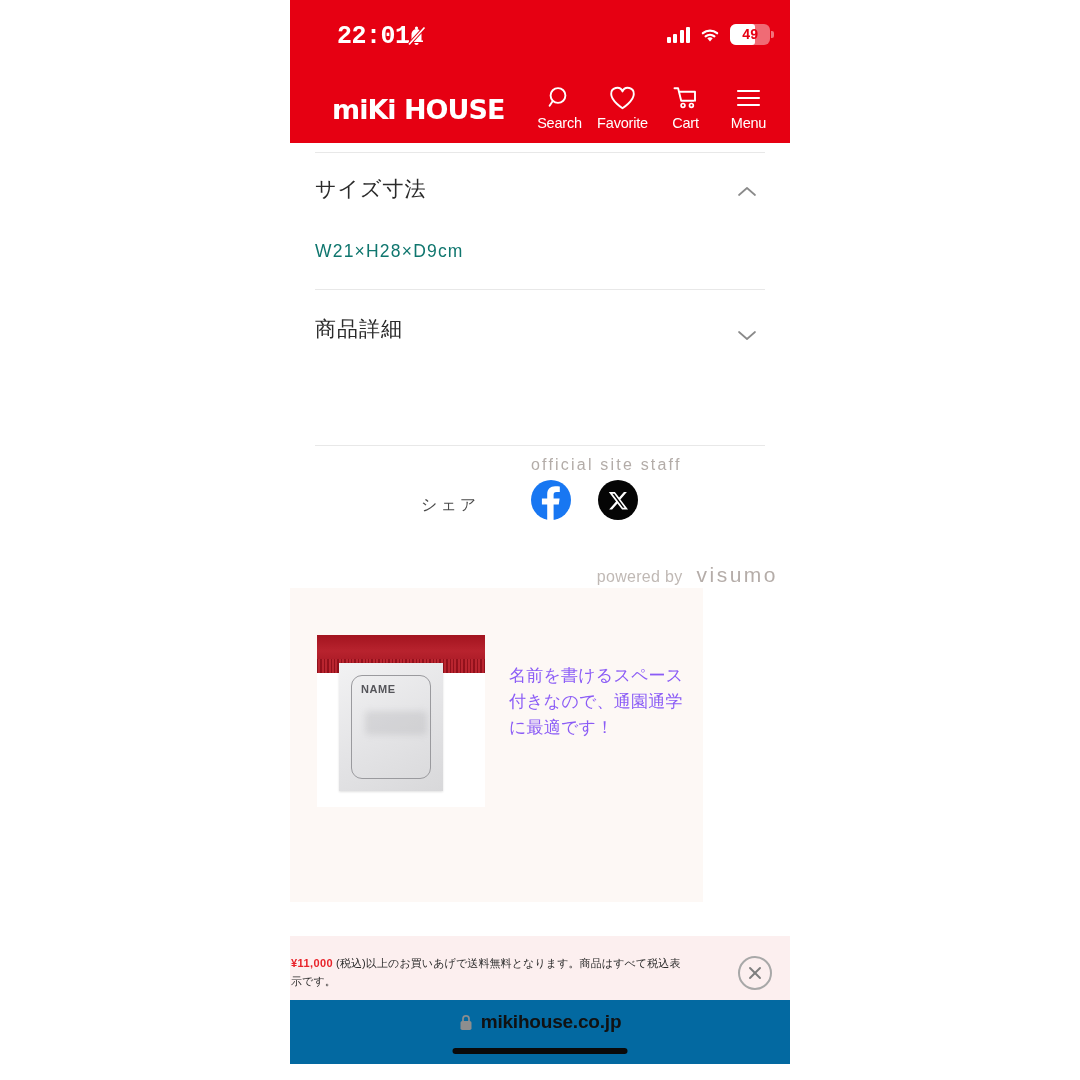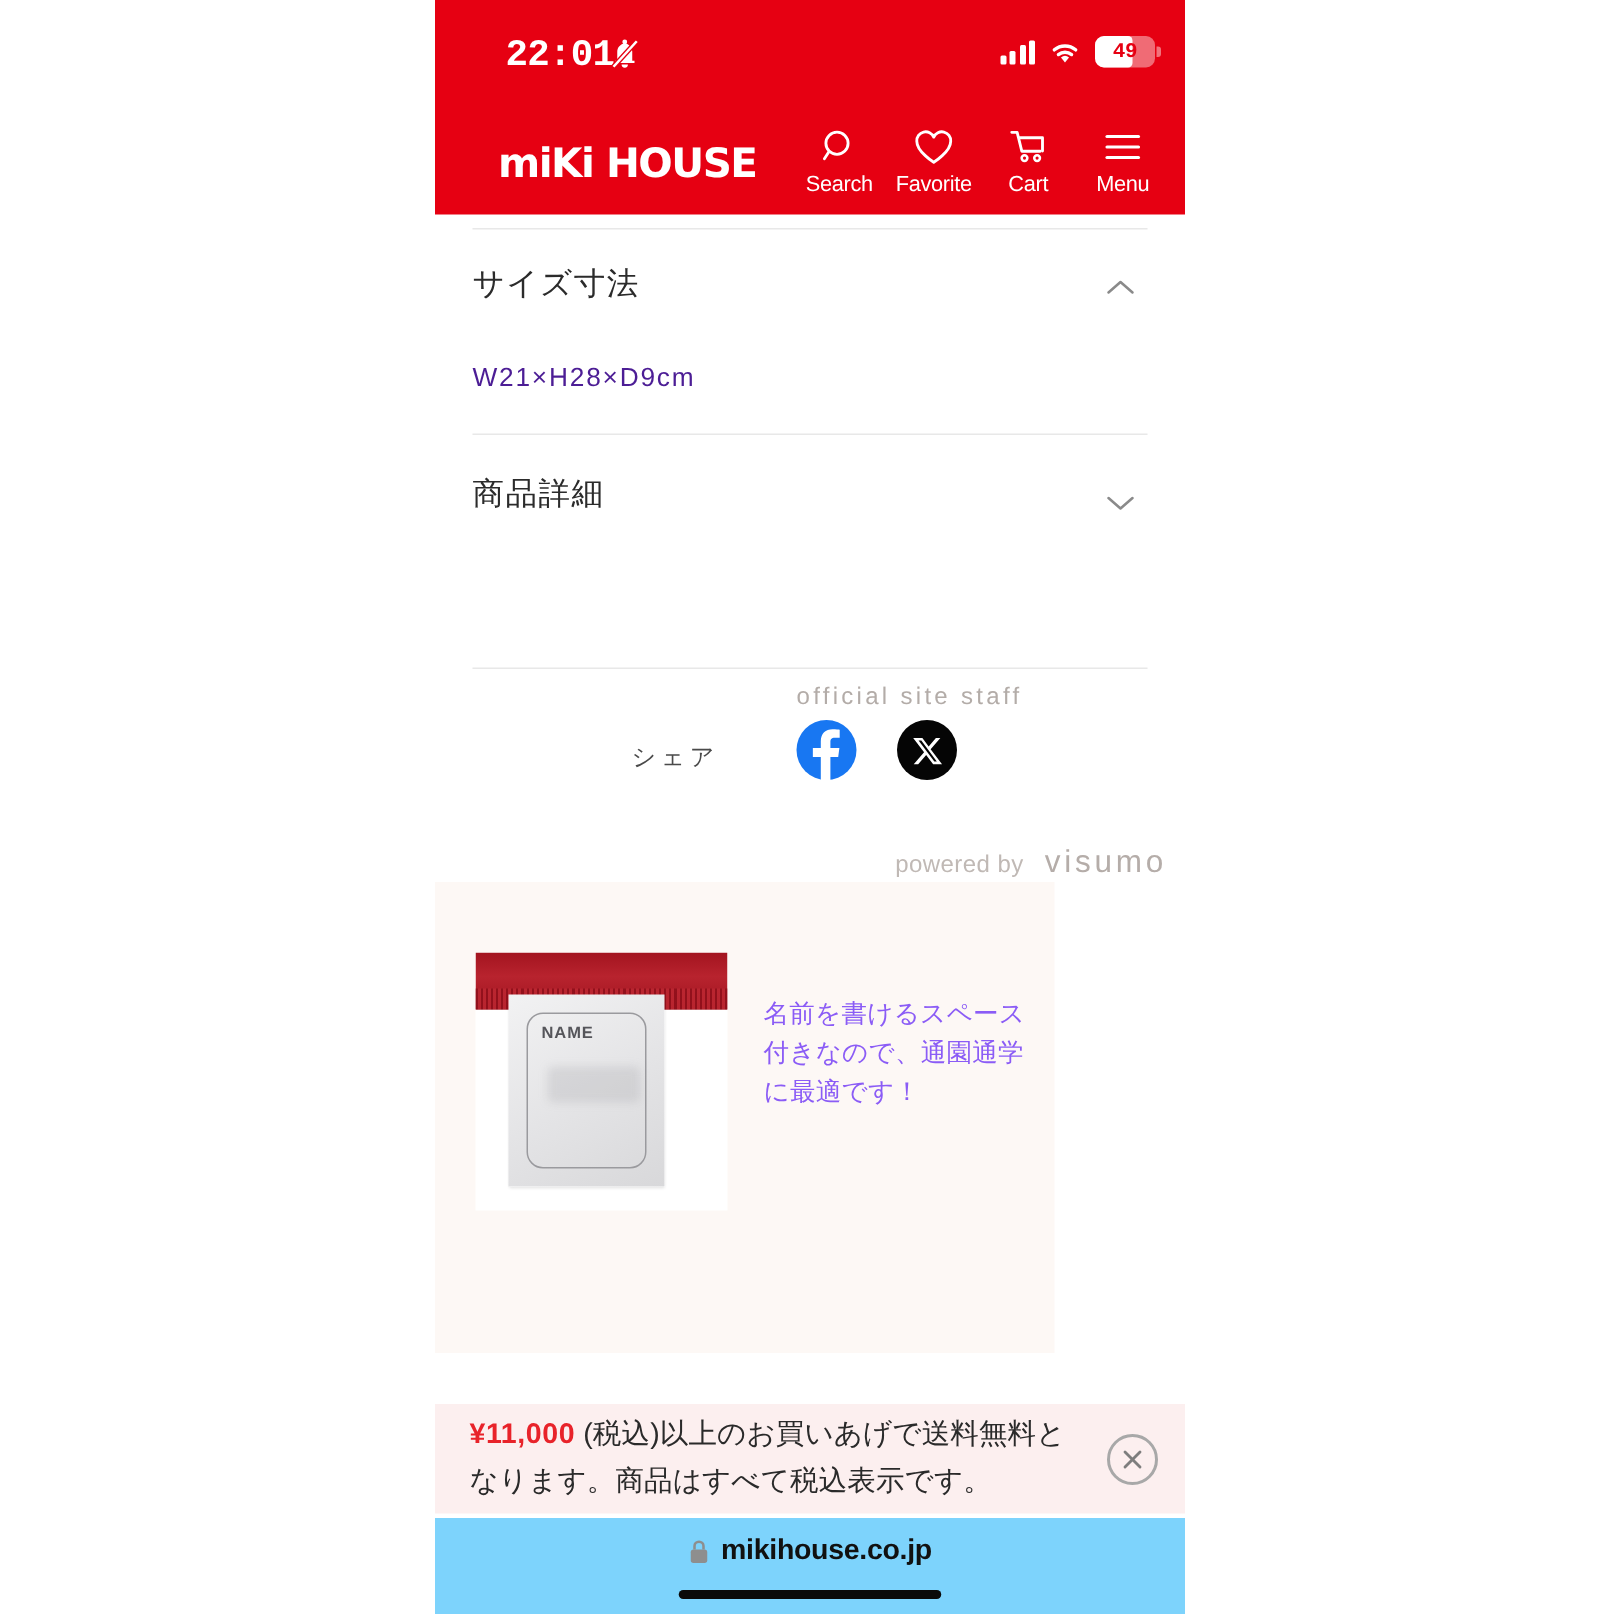--- a/index.html
+++ b/index.html
@@ -84,21 +84,21 @@
 
   .acc-title {
     position:absolute; left:25px;
     font-size:21px; color:#2B2B2B; font-weight:500; letter-spacing:1px;
   }
   .acc-chev {
     position:absolute; right:30px; width:26px; height:26px; cursor:pointer;
   }
   .acc-body {
     position:absolute; left:25px;
-    font-size:17.5px; color:#4c1d95; letter-spacing:1.2px;
+    font-size:17.5px; color:#0f766e; letter-spacing:1.2px;
   }
 
   
   .share-label {
     position:absolute; left:131px; top:352px;
     font-size:16px; color:#4A4A4A; letter-spacing:3px;
   }
   .share-fb {
     position:absolute; left:241px; top:337px; width:40px; height:40px;
     border-radius:50%; background:#1877F2; cursor:pointer;
@@ -160,35 +160,35 @@
   .vpower-logo {
     font-size:21px; color:#B5ADA9; letter-spacing:2.5px; font-weight:500;
   }
 
   
   .banner {
     position:absolute; left:0px; top:793px; width:500px; height:73px;
     background:#FCEFEF; display:flex; align-items:center;
   }
   .banner-text {
-    margin-left:23px; width:400px;
-    font-size:19px; line-height:1.62; color:#2A2A2A; letter-spacing:0.1px;
+    margin-left:1px; width:400px;
+    font-size:11px; line-height:1.62; color:#2A2A2A; letter-spacing:0.1px;
   }
   .banner-price { color:#E8232A; font-weight:bold; letter-spacing:0.4px; }
   .banner-close {
     position:absolute; right:18px; top:20px; width:34px; height:34px;
     border:2px solid #A8A8A8; border-radius:50%;
     display:flex; align-items:center; justify-content:center; cursor:pointer;
     background:transparent;
   }
 
   
   .safaribar {
-    position:absolute; left:0; bottom:4px; width:500px; height:64px;
-    background:#7dd3fc;
+    position:absolute; left:0; bottom:16px; width:500px; height:64px;
+    background:#0369a1;
   }
   .safari-url {
     position:absolute; left:0; top:11px; width:500px;
     display:flex; align-items:center; justify-content:center; gap:8px;
   }
   .safari-lock { width:14px; height:17px; }
   .safari-host {
     font-size:19px; color:#111111; font-weight:bold; letter-spacing:-0.2px;
   }
   .home-indicator {

